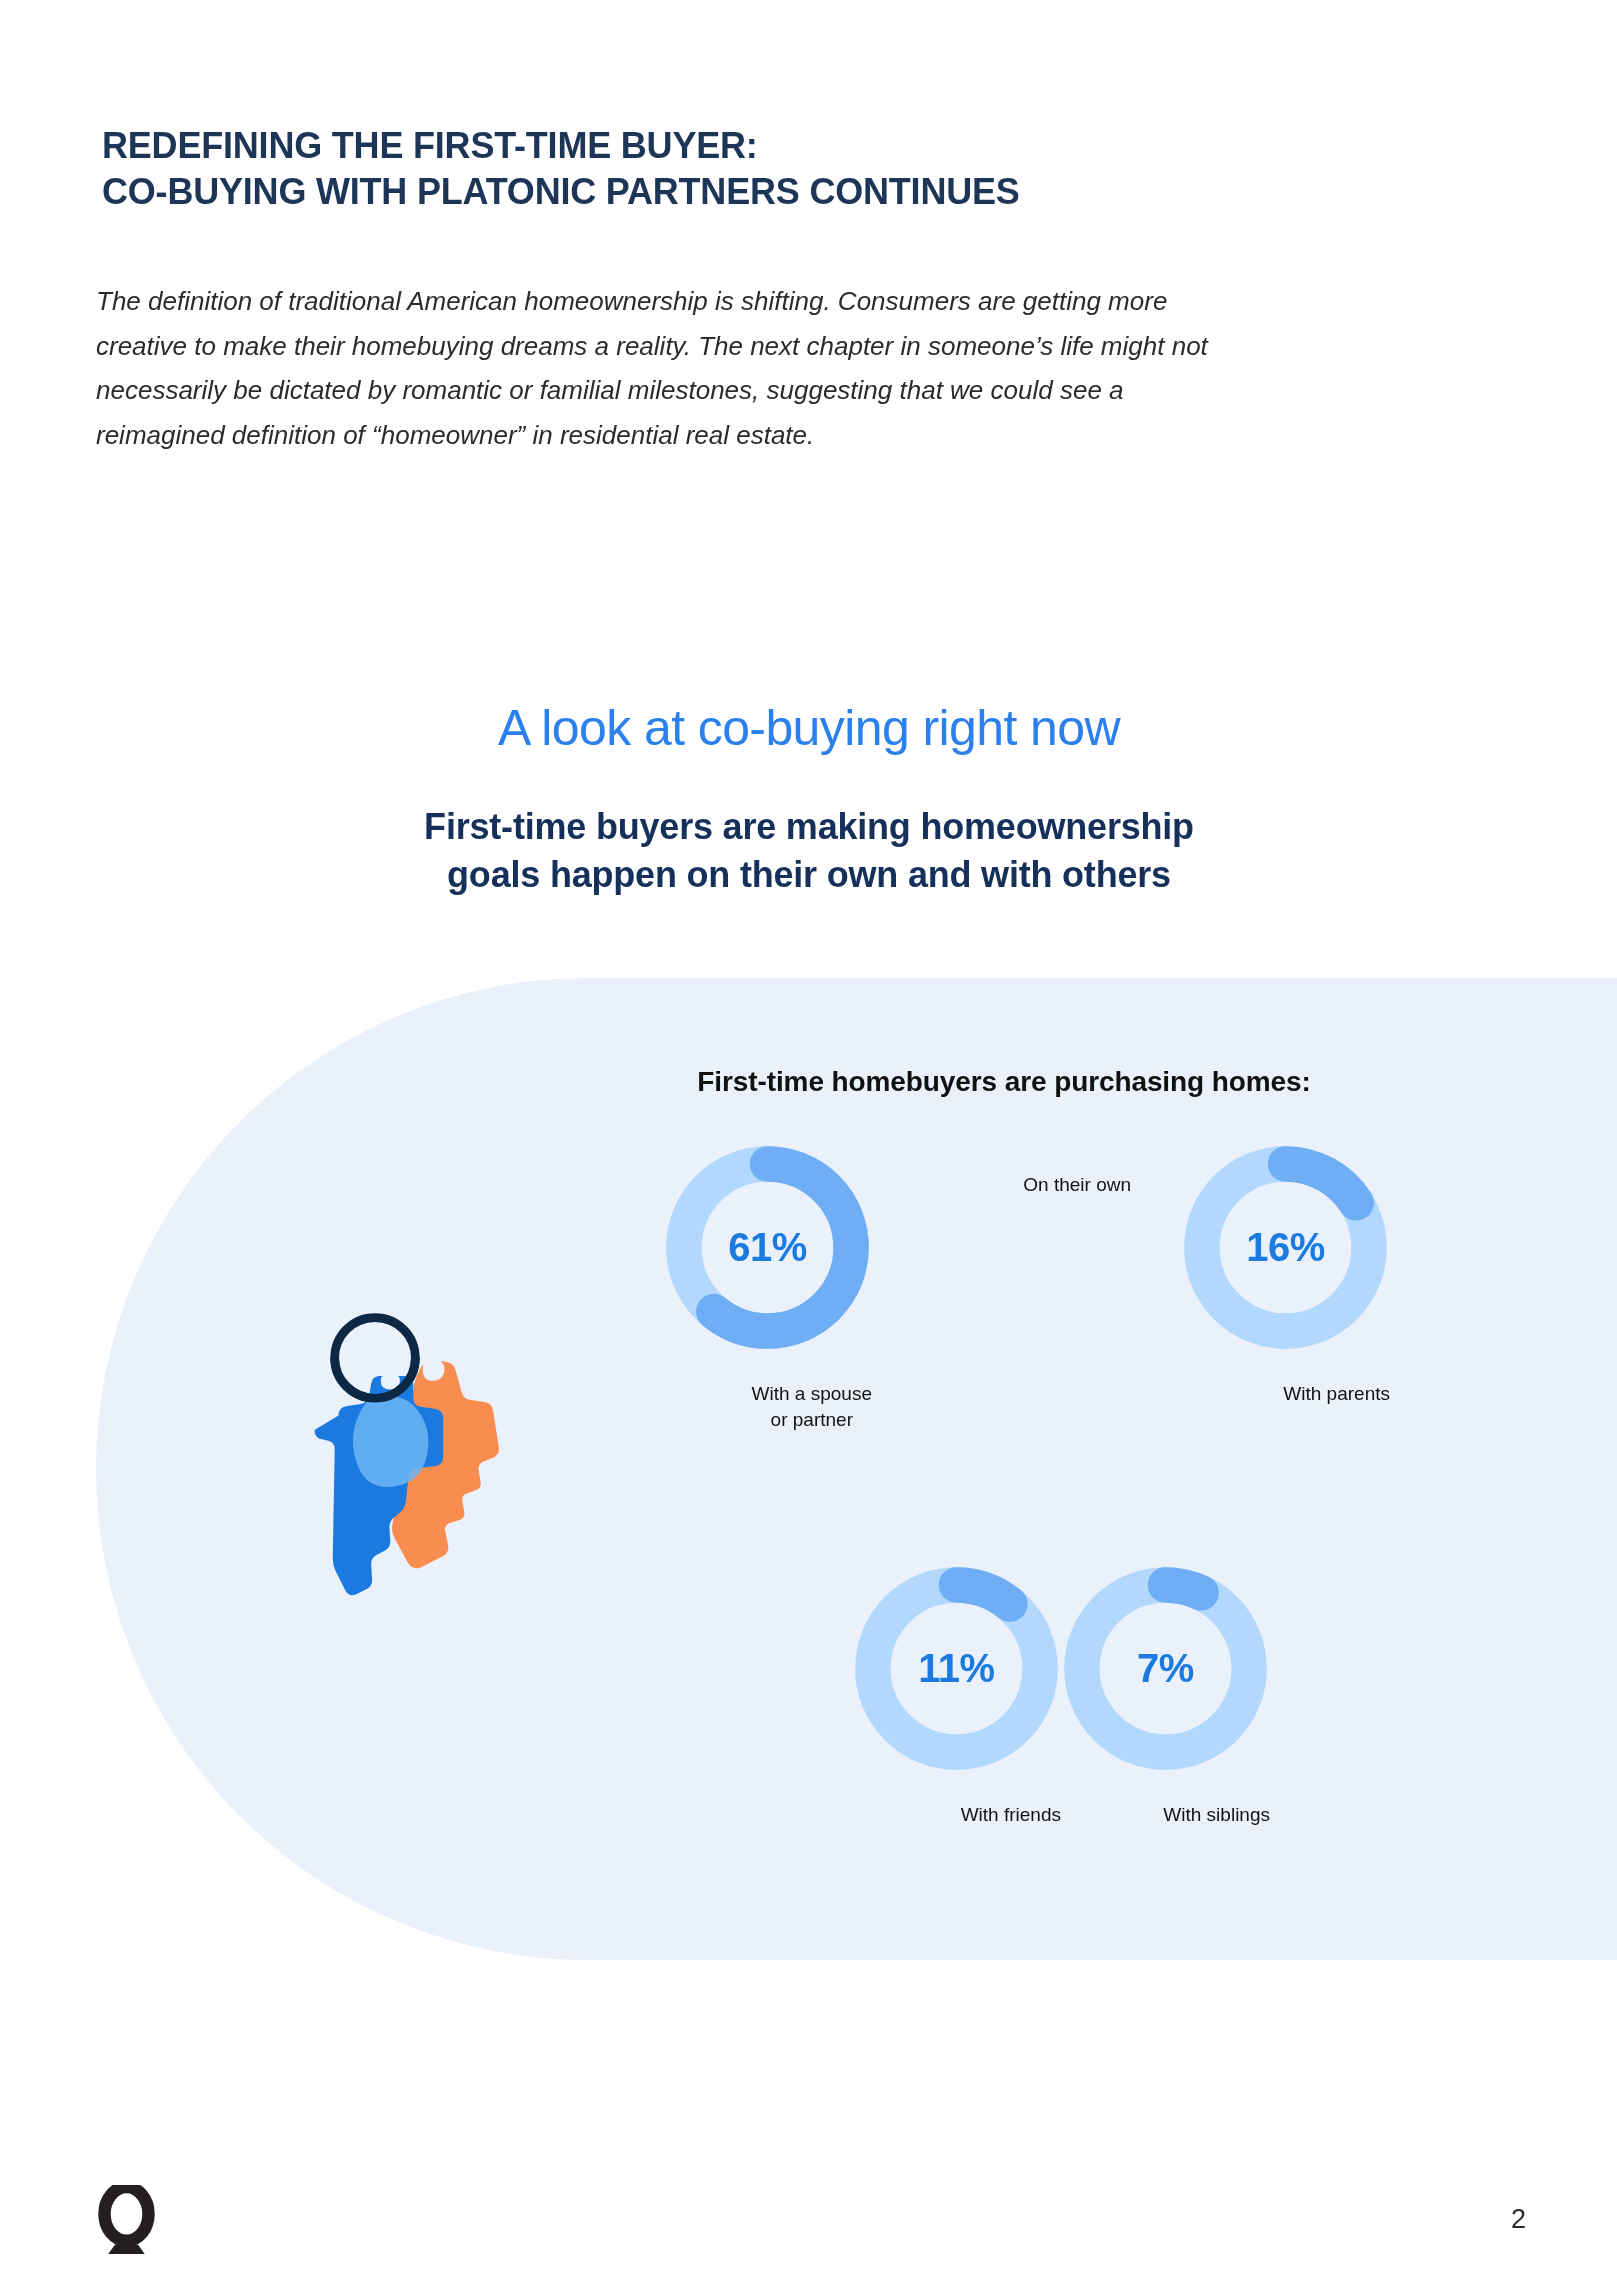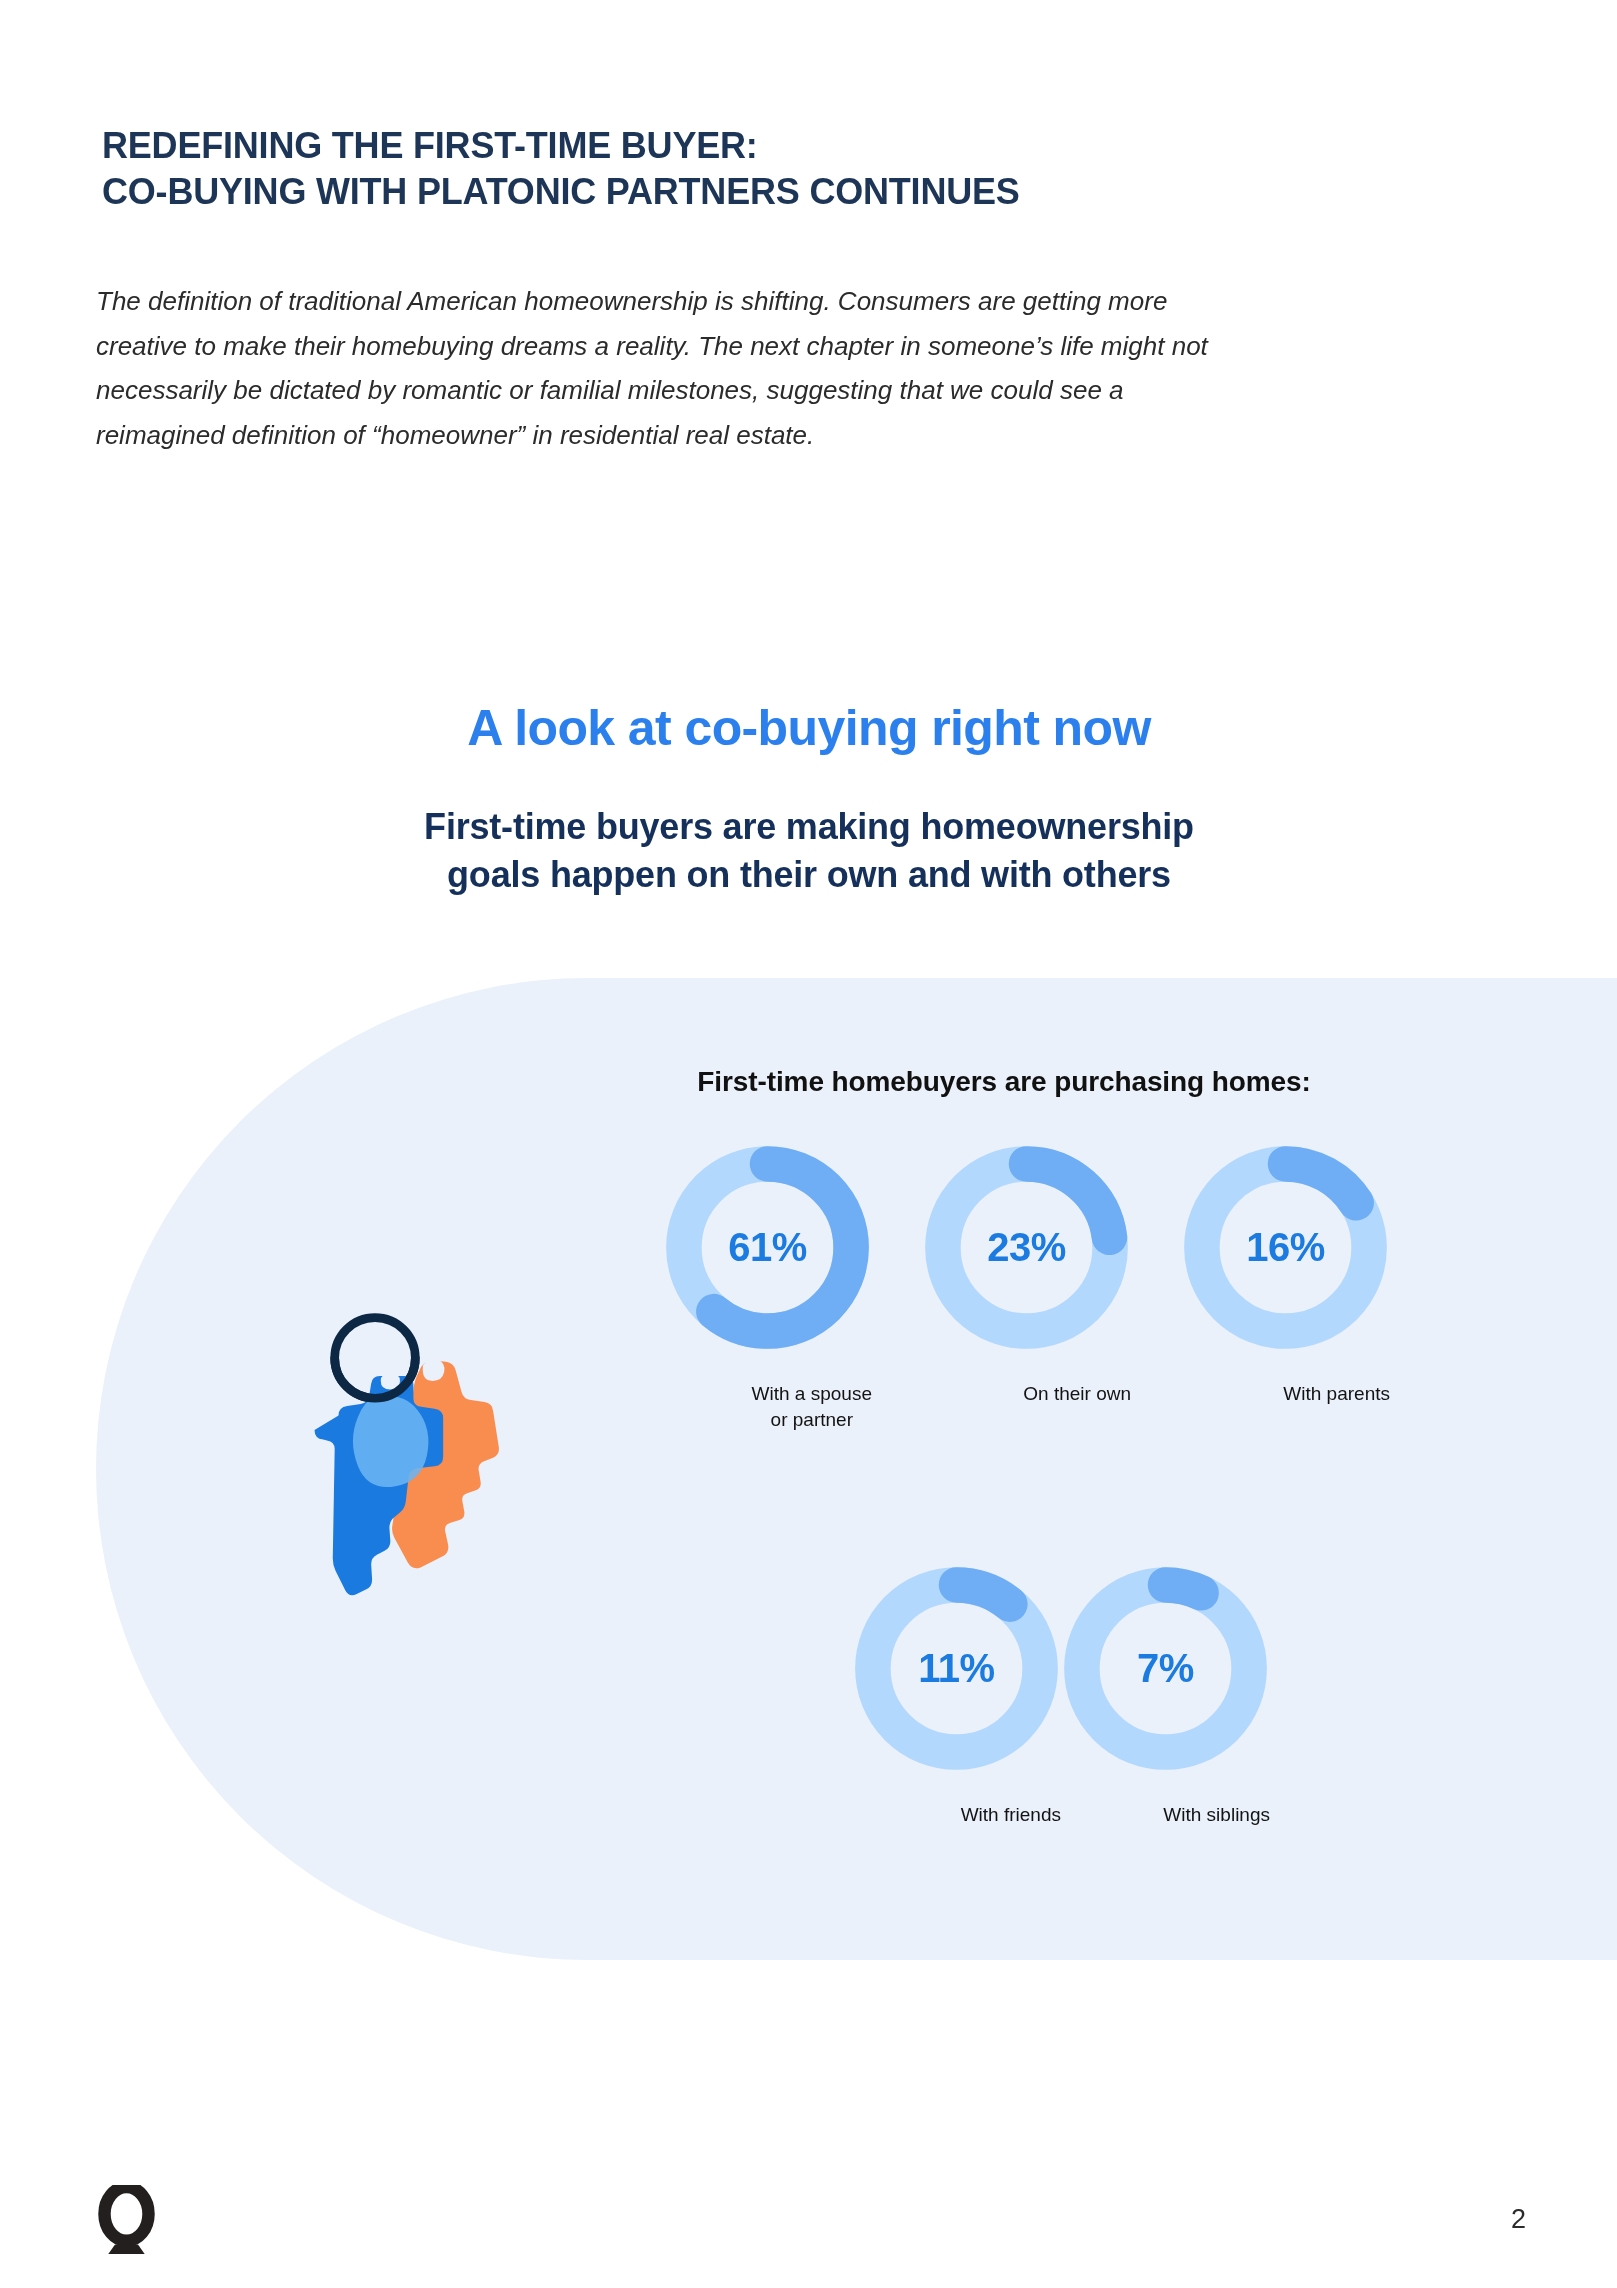--- a/index.html
+++ b/index.html
@@ -43,21 +43,21 @@
   }
 
   
   .section-heading {
     position: absolute;
     left: 0;
     top: 699px;
     width: 1618px;
     text-align: center;
     font-size: 50px;
-    font-weight: 700;
+    font-weight: 400;
     letter-spacing: -0.6px;
     color: #2b80ee;
   }
   .section-subheading {
     position: absolute;
     left: 0;
     top: 803px;
     width: 1618px;
     text-align: center;
     font-size: 36px;
@@ -225,27 +225,20 @@
         <circle cx="50" cy="50" r="40" fill="none" stroke="#b3d8fd" stroke-width="17"></circle>
         <circle class="donut-arc" cx="50" cy="50" r="40" fill="none" stroke="#6faef5" stroke-width="17" stroke-linecap="round" transform="rotate(-90 50 50)" stroke-dasharray="153.30972149518192 251.32741228718345"></circle>
       </svg>
       <div class="donut-value">61%</div>
     </div>
     <div class="donut-label">With a spouse
 or partner</div>
   </div>
 
   <div class="donut-cell">
-    <div class="donut-wrap">
-      <svg viewBox="0 0 100 100" xmlns="http://www.w3.org/2000/svg">
-        <circle cx="50" cy="50" r="40" fill="none" stroke="#b3d8fd" stroke-width="17"></circle>
-        <circle class="donut-arc" cx="50" cy="50" r="40" fill="none" stroke="#6faef5" stroke-width="17" stroke-linecap="round" transform="rotate(-90 50 50)" stroke-dasharray="57.8053048260522 251.32741228718345"></circle>
-      </svg>
-      <div class="donut-value">23%</div>
-    </div>
     <div class="donut-label">On their own</div>
   </div>
 
   <div class="donut-cell">
     <div class="donut-wrap">
       <svg viewBox="0 0 100 100" xmlns="http://www.w3.org/2000/svg">
         <circle cx="50" cy="50" r="40" fill="none" stroke="#b3d8fd" stroke-width="17"></circle>
         <circle class="donut-arc" cx="50" cy="50" r="40" fill="none" stroke="#6faef5" stroke-width="17" stroke-linecap="round" transform="rotate(-90 50 50)" stroke-dasharray="40.21238596594935 251.32741228718345"></circle>
       </svg>
       <div class="donut-value">16%</div>

